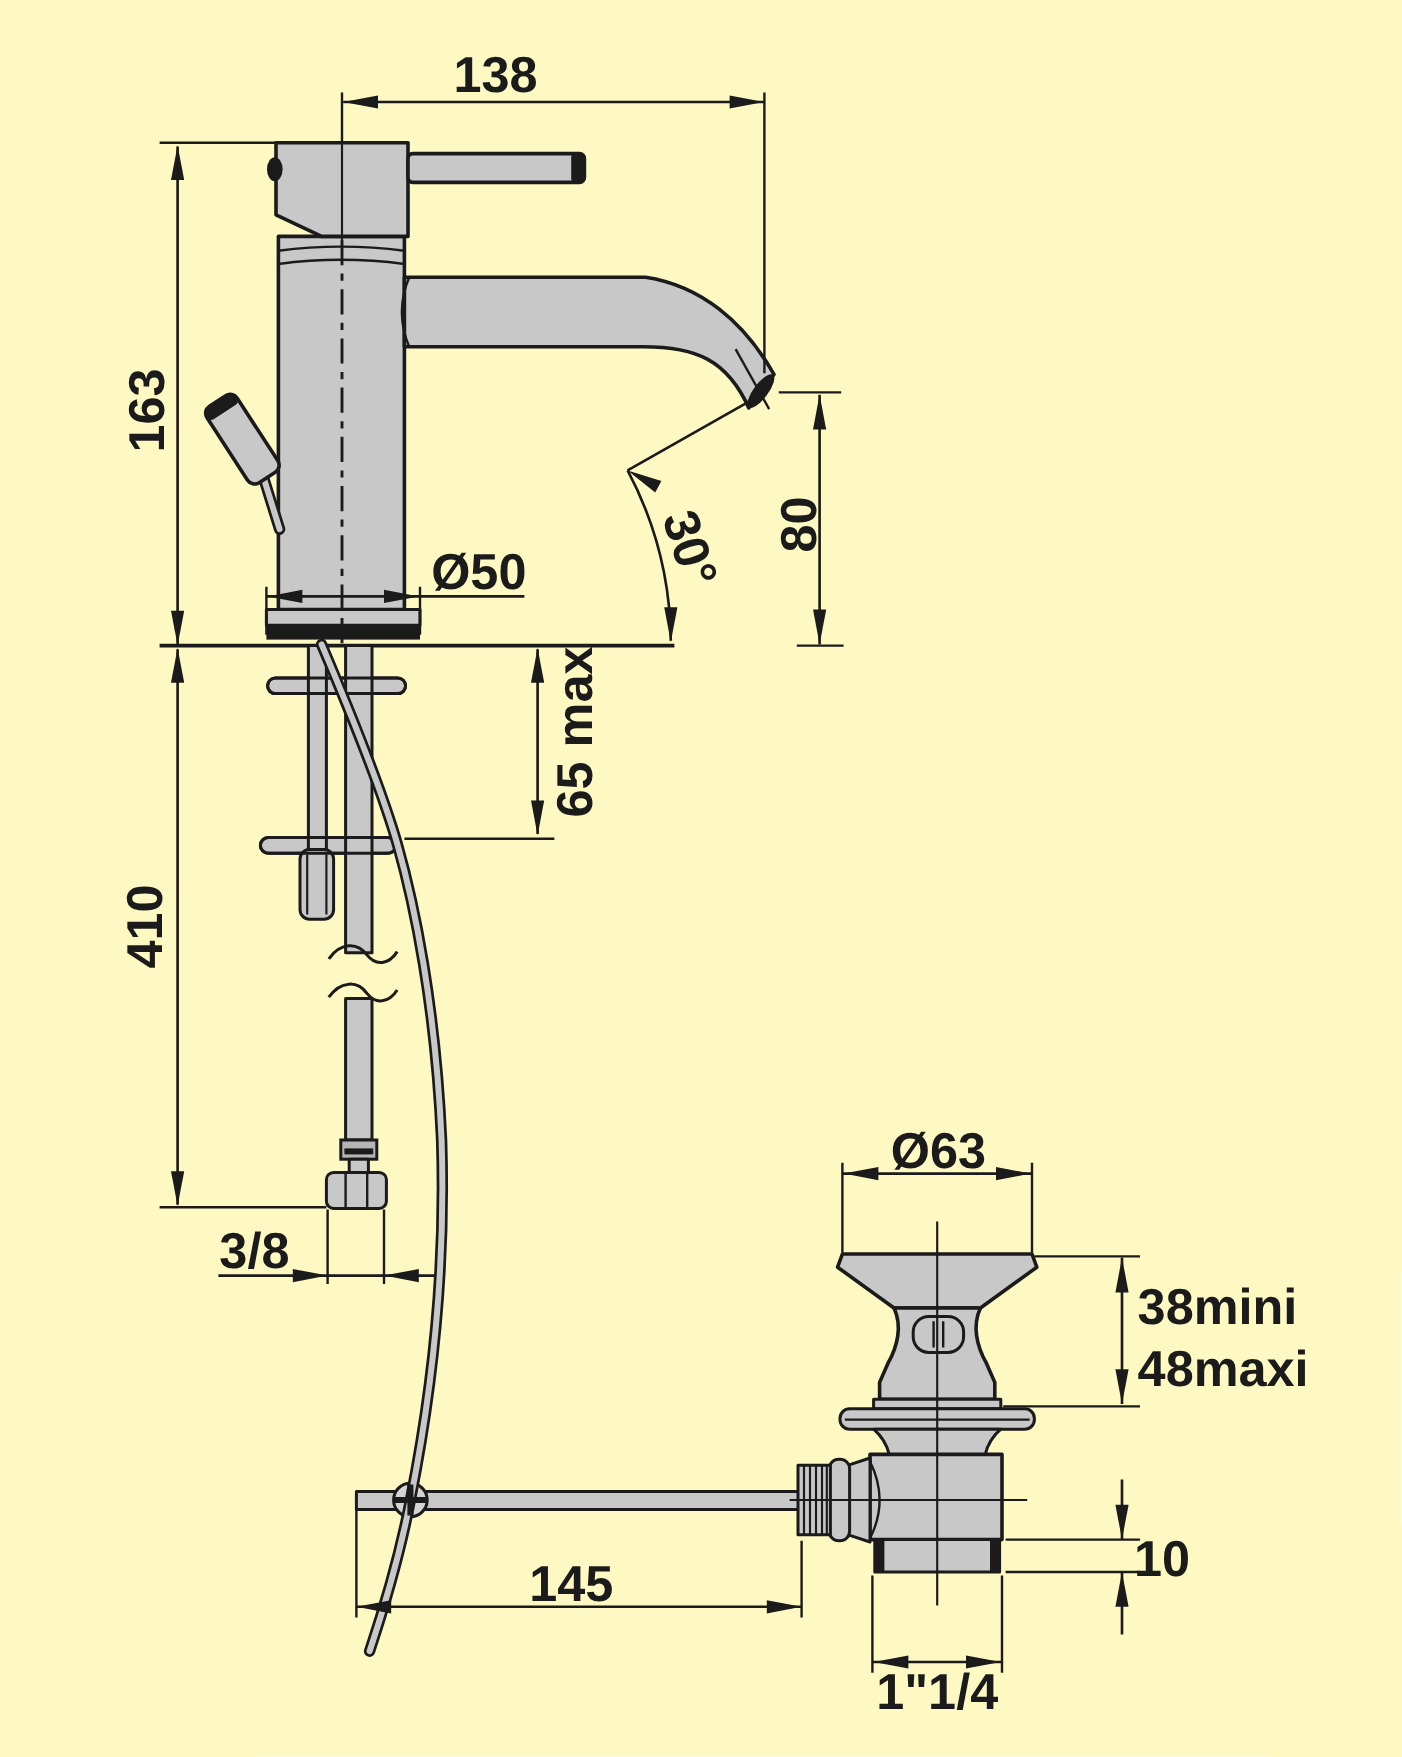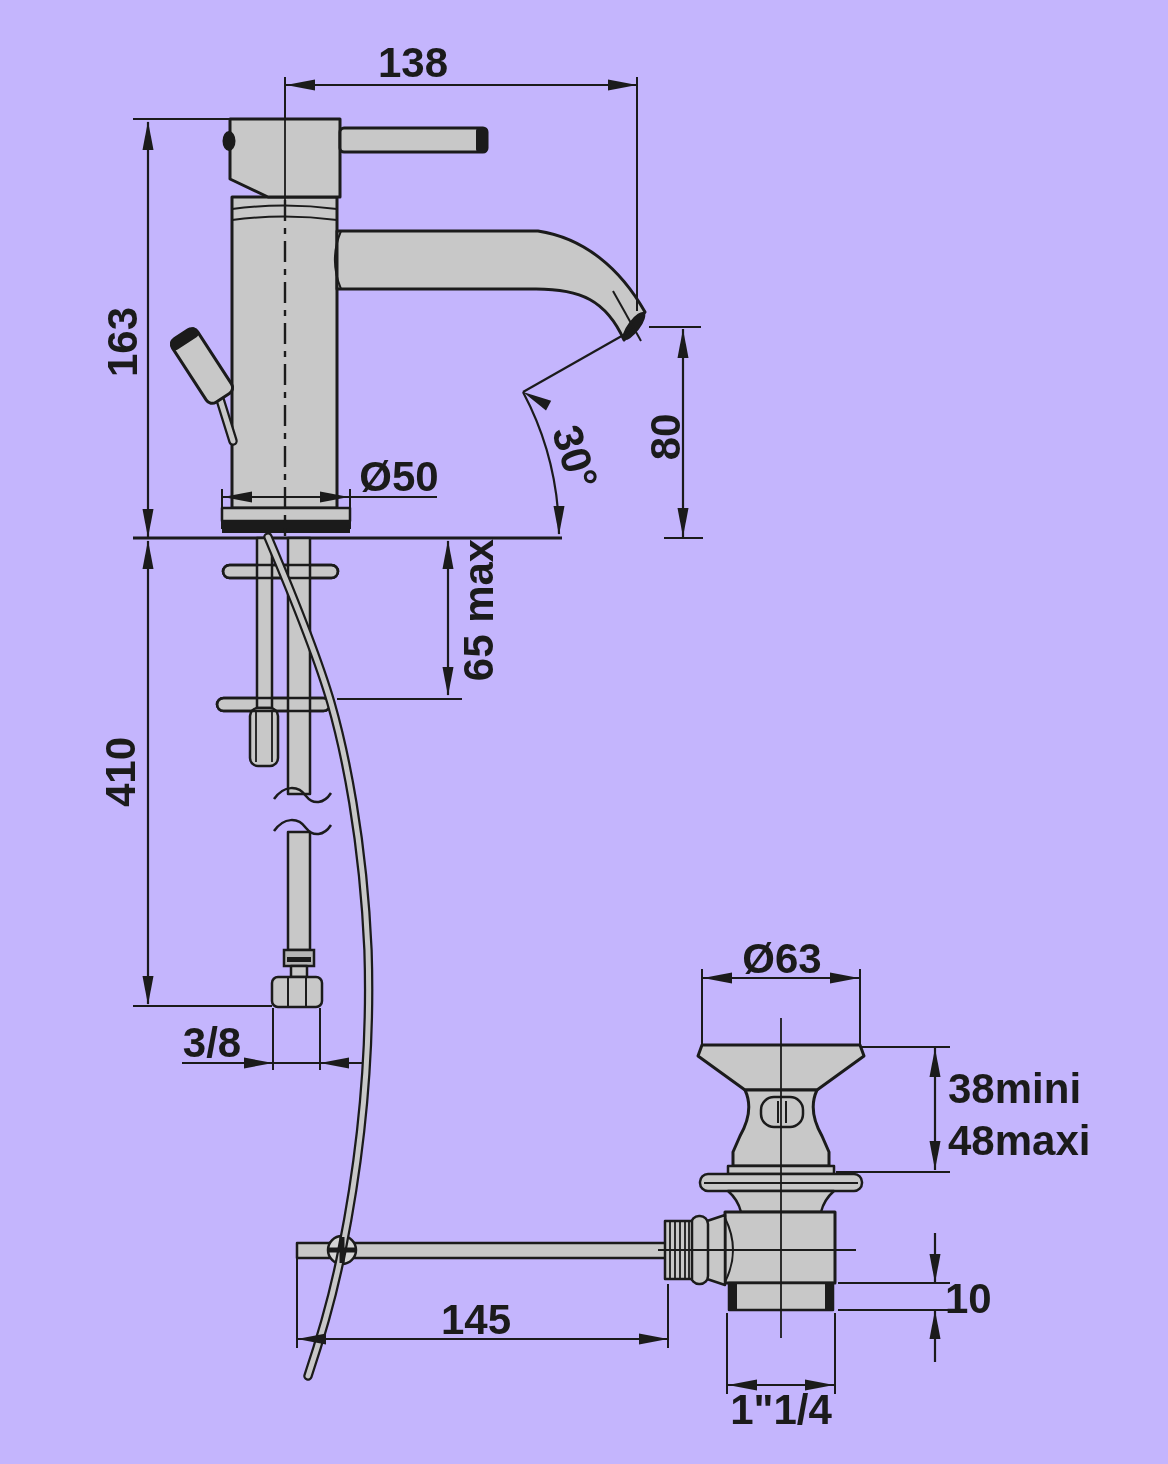--- a/index.html
+++ b/index.html
@@ -1,16 +1,16 @@
 <!DOCTYPE html>
 <html><head>
 <meta charset="utf-8">
 <style>
   html,body{margin:0;padding:0;background:#fff;}
-  .canvas{position:relative;width:1168px;height:1464px;background:#c4b5fd;overflow:hidden;
+  .canvas{position:relative;width:1168px;height:1464px;background:#fef9c3;overflow:hidden;
           font-family:"Liberation Sans",sans-serif;}
   svg{position:absolute;left:0;top:0;}
   svg text{font-family:"Liberation Sans","DejaVu Sans",sans-serif;font-weight:bold;
            font-size:42px;fill:#1b1b1b;}
   .outline{fill:#c8c8c8;stroke:#1b1b1b;stroke-width:3;stroke-linejoin:round;}
   .outline2{fill:#c8c8c8;stroke:#1b1b1b;stroke-width:2.5;stroke-linejoin:round;}
   .nofill{fill:none;stroke:#1b1b1b;stroke-width:2.5;stroke-linejoin:round;}
   .thin{fill:none;stroke:#1b1b1b;stroke-width:2;}
   .dark{fill:#1b1b1b;stroke:none;}
   .dim{fill:none;stroke:#1b1b1b;stroke-width:2.2;}

